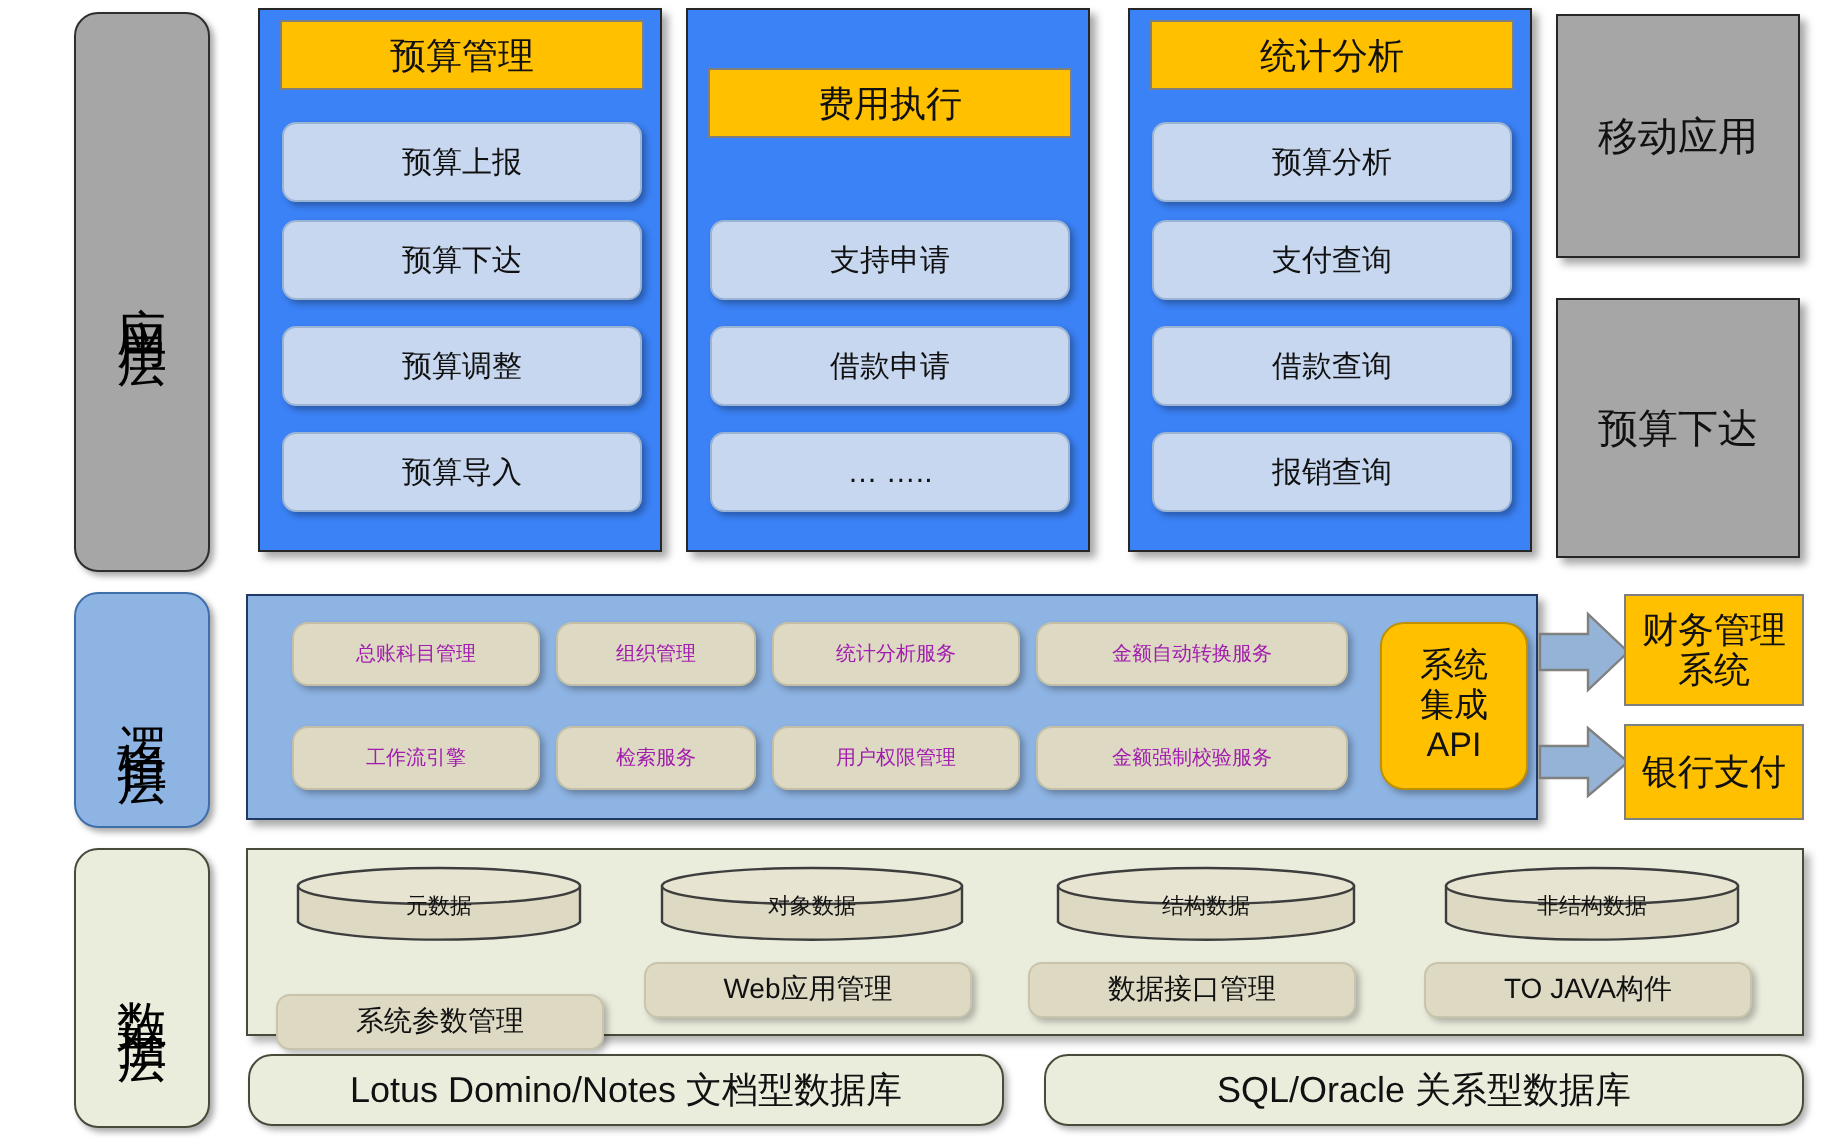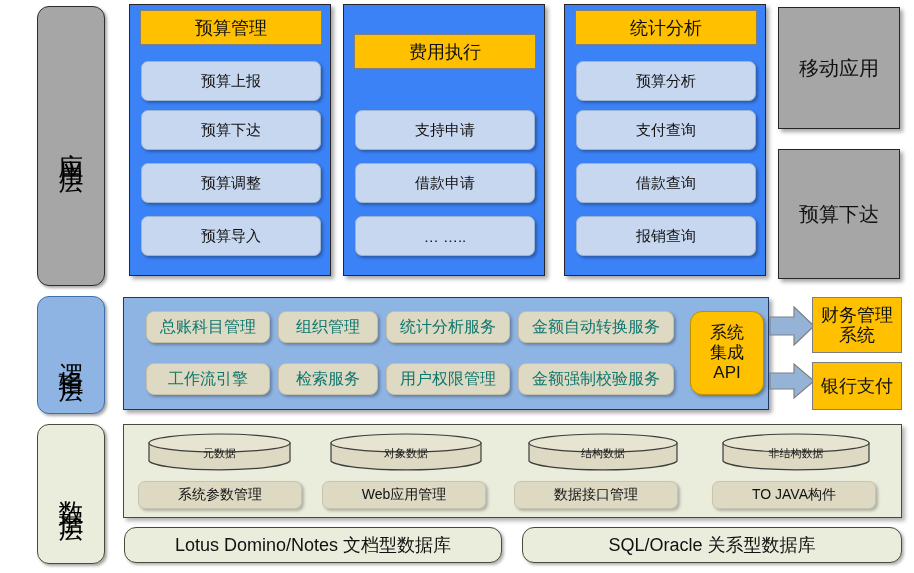--- a/index.html
+++ b/index.html
@@ -68,22 +68,22 @@
   
   .logic-panel{
     background:#8eb4e3;
     border:1.5px solid #1f3864;
     box-shadow:3px 3px 4px rgba(0,0,0,.35);
   }
   .svc{
     background:#ddd9c3;
     border:1px solid #c4bfa6;
     border-radius:8px;
-    font-size:16px;
-    color:#0f766e;
+    font-size:10px;
+    color:#a21caf;
     box-shadow:2px 2px 3px rgba(0,0,0,.28);
     text-align:right;
   }
   .api-box{
     background:#ffc000;
     border:1.5px solid #bf9000;
     border-radius:12px;
     font-size:17px;
     line-height:1.16;
     color:#111;
@@ -232,21 +232,21 @@
     </div>
 
     <div class="cyl" style="left:598px;top:8px;width:148px;height:38px;">
       <svg width="148" height="38" viewBox="0 0 148 38">
         <path d="M1,10 L1,28 A73.5,10 0 0,0 147,28 L147,10 Z" fill="#ddd9c3" stroke="#3d3d3d" stroke-width="1.2"></path>
         <ellipse cx="74" cy="10" rx="73" ry="9" fill="#e8e4d2" stroke="#3d3d3d" stroke-width="1.2"></ellipse>
       </svg>
       <div class="cyl-label">非结构数据</div>
     </div>
 
-    <div class="abs ctr data-item" style="left:14px;top:56px;width:164px;height:28px;">系统参数管理</div>
+    <div class="abs ctr data-item" style="left:14px;top:72px;width:164px;height:28px;">系统参数管理</div>
     <div class="abs ctr data-item" style="left:198px;top:56px;width:164px;height:28px;">Web应用管理</div>
     <div class="abs ctr data-item" style="left:390px;top:56px;width:164px;height:28px;">数据接口管理</div>
     <div class="abs ctr data-item" style="left:588px;top:56px;width:164px;height:28px;">TO JAVA构件</div>
   </div>
 
   <div class="abs ctr db-bar" style="left:124px;top:527px;width:378px;height:36px;">Lotus Domino/Notes 文档型数据库</div>
   <div class="abs ctr db-bar" style="left:522px;top:527px;width:380px;height:36px;">SQL/Oracle 关系型数据库</div>
 
 </div>
 

